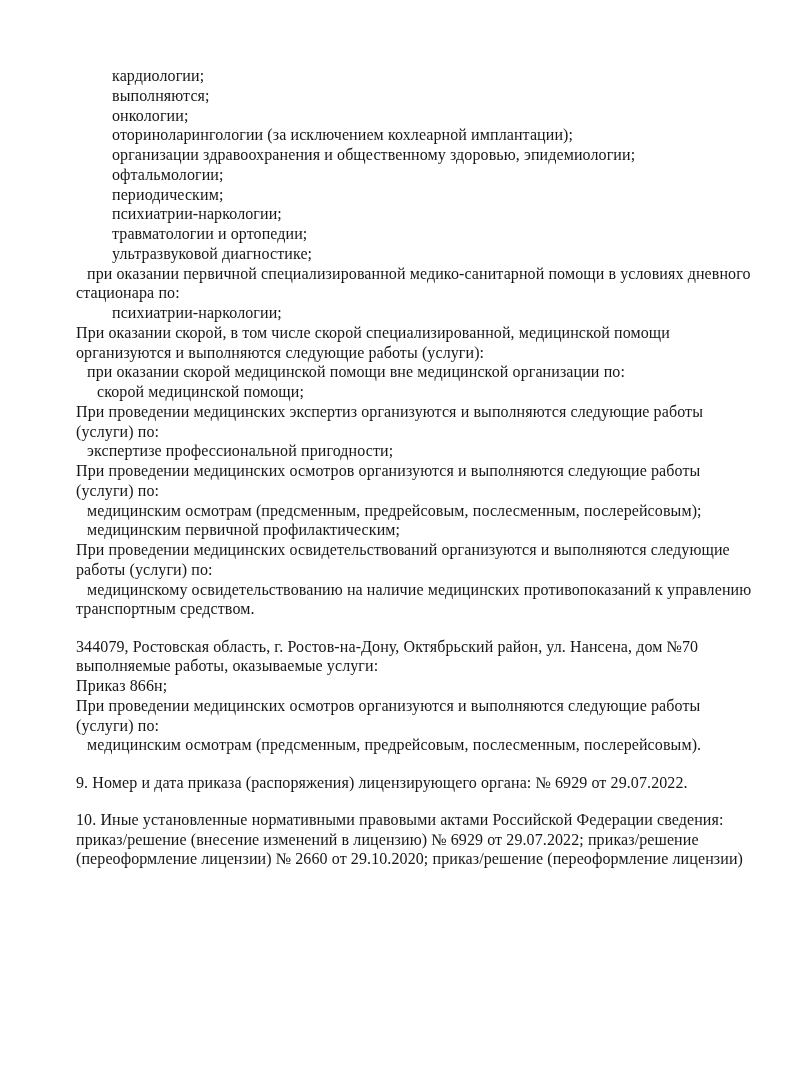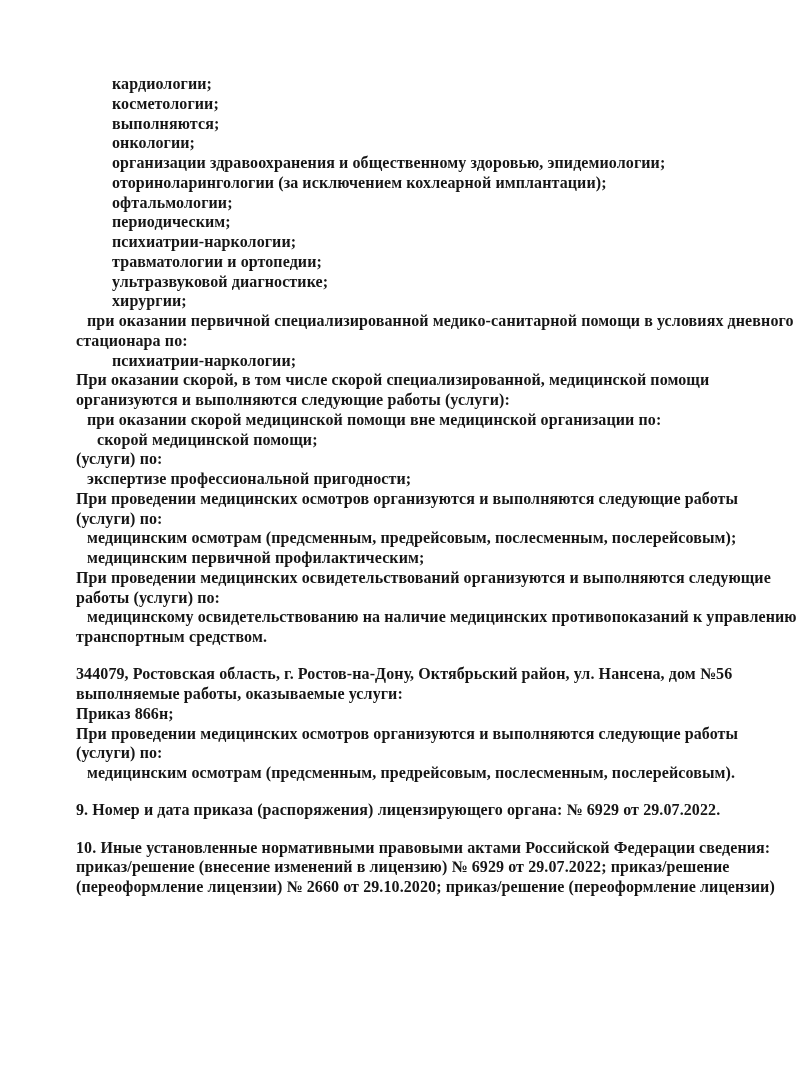--- a/index.html
+++ b/index.html
@@ -12,74 +12,72 @@
     width: 812px;
     height: 1080px;
     background: #ffffff;
     overflow: hidden;
     font-family: "Liberation Serif", "DejaVu Serif", serif;
     font-size: 16px;
     color: #161616;
   }
   .doc-body {
     position: absolute;
-    top: 74px;
+    top: 66px;
     left: 76px;
     width: 712px;
-    font-weight: bold;
   }
   .line {
     line-height: 19.75px;
     white-space: nowrap;
     letter-spacing: 0.1px;
   }
   .line.blank {
     height: 17.5px;
   }
   .indent-0 { padding-left: 0; }
   .indent-1 { padding-left: 11px; }
   .indent-2 { padding-left: 21px; }
   .indent-3 { padding-left: 36px; }
 </style>
 </head>
 <body>
 
 <div class="page" style="background: rgb(255, 255, 255); color: rgb(22, 22, 22);">
   <div class="doc-body">
       <div class="line indent-3">кардиологии;</div>
-      <div class="line indent-3">косметологии;</div>
       <div class="line indent-3">выполняются;</div>
       <div class="line indent-3">онкологии;</div>
+      <div class="line indent-3">оториноларингологии (за исключением кохлеарной имплантации);</div>
       <div class="line indent-3">организации здравоохранения и общественному здоровью, эпидемиологии;</div>
-      <div class="line indent-3">оториноларингологии (за исключением кохлеарной имплантации);</div>
       <div class="line indent-3">офтальмологии;</div>
       <div class="line indent-3">периодическим;</div>
       <div class="line indent-3">психиатрии-наркологии;</div>
       <div class="line indent-3">травматологии и ортопедии;</div>
       <div class="line indent-3">ультразвуковой диагностике;</div>
-      <div class="line indent-3">хирургии;</div>
       <div class="line indent-1">при оказании первичной специализированной медико-санитарной помощи в условиях дневного</div>
       <div class="line indent-0">стационара по:</div>
       <div class="line indent-3">психиатрии-наркологии;</div>
       <div class="line indent-0">При оказании скорой, в том числе скорой специализированной, медицинской помощи</div>
       <div class="line indent-0">организуются и выполняются следующие работы (услуги):</div>
       <div class="line indent-1">при оказании скорой медицинской помощи вне медицинской организации по:</div>
       <div class="line indent-2">скорой медицинской помощи;</div>
+      <div class="line indent-0">При проведении медицинских экспертиз организуются и выполняются следующие работы</div>
       <div class="line indent-0">(услуги) по:</div>
       <div class="line indent-1">экспертизе профессиональной пригодности;</div>
       <div class="line indent-0">При проведении медицинских осмотров организуются и выполняются следующие работы</div>
       <div class="line indent-0">(услуги) по:</div>
       <div class="line indent-1">медицинским осмотрам (предсменным, предрейсовым, послесменным, послерейсовым);</div>
       <div class="line indent-1">медицинским первичной профилактическим;</div>
       <div class="line indent-0">При проведении медицинских освидетельствований организуются и выполняются следующие</div>
       <div class="line indent-0">работы (услуги) по:</div>
       <div class="line indent-1">медицинскому освидетельствованию на наличие медицинских противопоказаний к управлению</div>
       <div class="line indent-0">транспортным средством.</div>
       <div class="line blank"></div>
-      <div class="line indent-0">344079, Ростовская область, г. Ростов-на-Дону, Октябрьский район, ул. Нансена, дом №56</div>
+      <div class="line indent-0">344079, Ростовская область, г. Ростов-на-Дону, Октябрьский район, ул. Нансена, дом №70</div>
       <div class="line indent-0">выполняемые работы, оказываемые услуги:</div>
       <div class="line indent-0">Приказ 866н;</div>
       <div class="line indent-0">При проведении медицинских осмотров организуются и выполняются следующие работы</div>
       <div class="line indent-0">(услуги) по:</div>
       <div class="line indent-1">медицинским осмотрам (предсменным, предрейсовым, послесменным, послерейсовым).</div>
       <div class="line blank"></div>
       <div class="line indent-0">9. Номер и дата приказа (распоряжения) лицензирующего органа: № 6929 от 29.07.2022.</div>
       <div class="line blank"></div>
       <div class="line indent-0">10. Иные установленные нормативными правовыми актами Российской Федерации сведения:</div>
       <div class="line indent-0">приказ/решение (внесение изменений в лицензию) № 6929 от 29.07.2022; приказ/решение</div>

